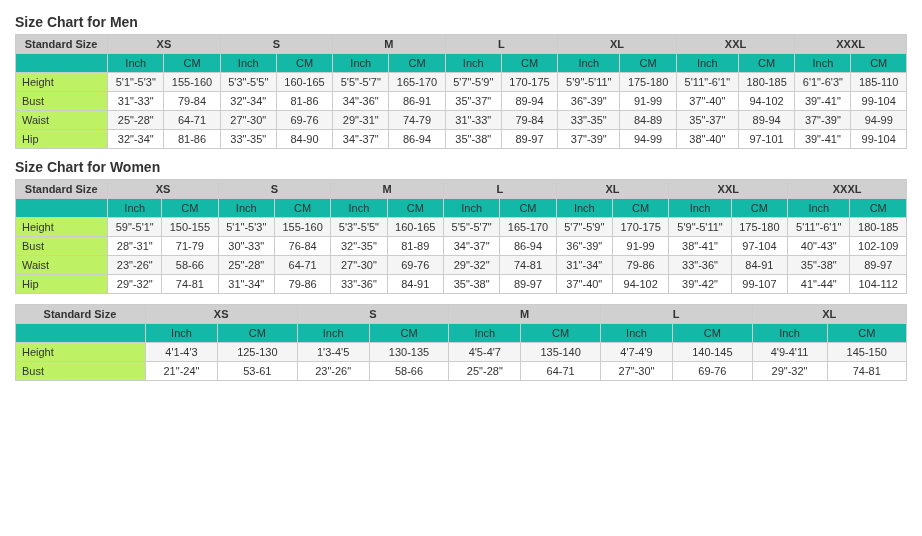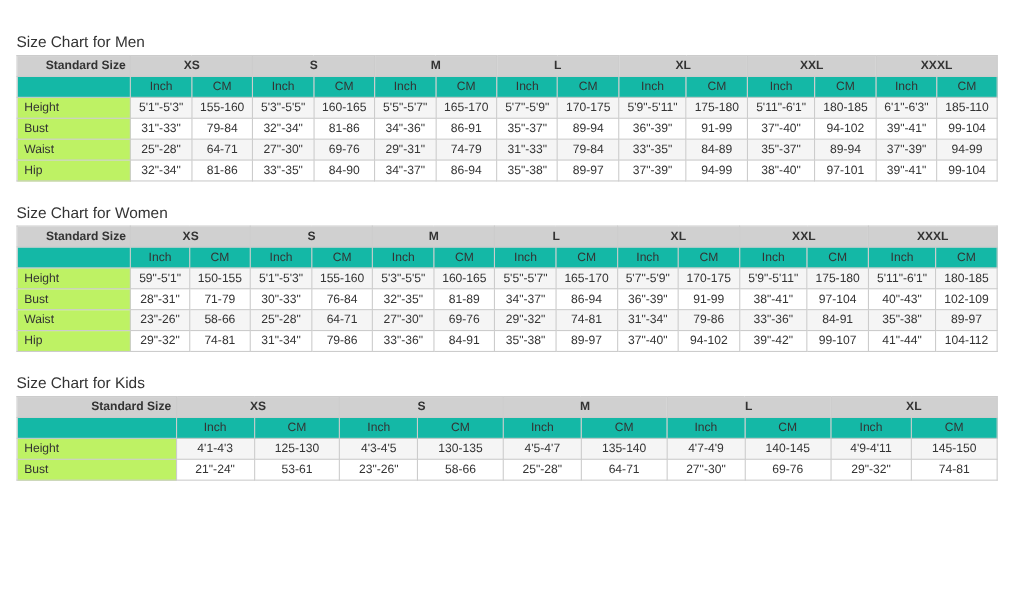--- a/index.html
+++ b/index.html
@@ -6,23 +6,23 @@
     body {
       background: #fff;
       font-family: Arial, sans-serif;
       font-size: 12px;
       color: #333;
       padding: 10px 15px;
       width: 922px;
     }
     .section-title {
       font-size: 14px;
-      font-weight: normal;
+      font-weight: bold;
       margin-bottom: 4px;
-      margin-top: 20px;
+      margin-top: 4px;
     }
     table {
       width: 100%;
       border-collapse: collapse;
       margin-bottom: 10px;
     }
     th, td {
       border: 1px solid #ccc;
       text-align: center;
       padding: 3px 4px;
@@ -39,22 +39,22 @@
     }
     .row-label {
       background-color: #bef264;
       font-weight: normal;
       text-align: left;
       padding-left: 6px;
     }
     .top-left {
       background-color: #d0d0d0;
       font-weight: bold;
-      text-align: right;
-      padding-left: 14px;
+      text-align: center;
+      padding-left: 3px;
     }
     .data-row td {
       background-color: #fff;
     }
     .data-row:nth-child(odd) td {
       background-color: #f5f5f5;
     }
   </style>
 </head>
 <body>
@@ -263,21 +263,20 @@
           <td>39"-42"</td>
           <td>99-107</td>
           <td>41"-44"</td>
           <td>104-112</td>
         </tr>
       </tbody>
   </table>
 </div>
 
 <div>
-  <div class="section-title">Size Chart for Kids</div>
   <table>
     <thead>
       <tr class="header-row">
         <th class="top-left">Standard Size</th>
         <th colspan="2">XS</th>
         <th colspan="2">S</th>
         <th colspan="2">M</th>
         <th colspan="2">L</th>
         <th colspan="2">XL</th>
       </tr>
@@ -293,21 +292,21 @@
         <th>CM</th>
         <th>Inch</th>
         <th>CM</th>
       </tr>
     </thead>
     <tbody id="kids-tbody">
     <tr class="data-row">
           <th class="row-label">Height</th>
           <td>4'1-4'3</td>
           <td>125-130</td>
-          <td>4'3-4'5</td>
+          <td>1'3-4'5</td>
           <td>130-135</td>
           <td>4'5-4'7</td>
           <td>135-140</td>
           <td>4'7-4'9</td>
           <td>140-145</td>
           <td>4'9-4'11</td>
           <td>145-150</td>
         </tr>
         <tr class="data-row">
           <th class="row-label">Bust</th>

